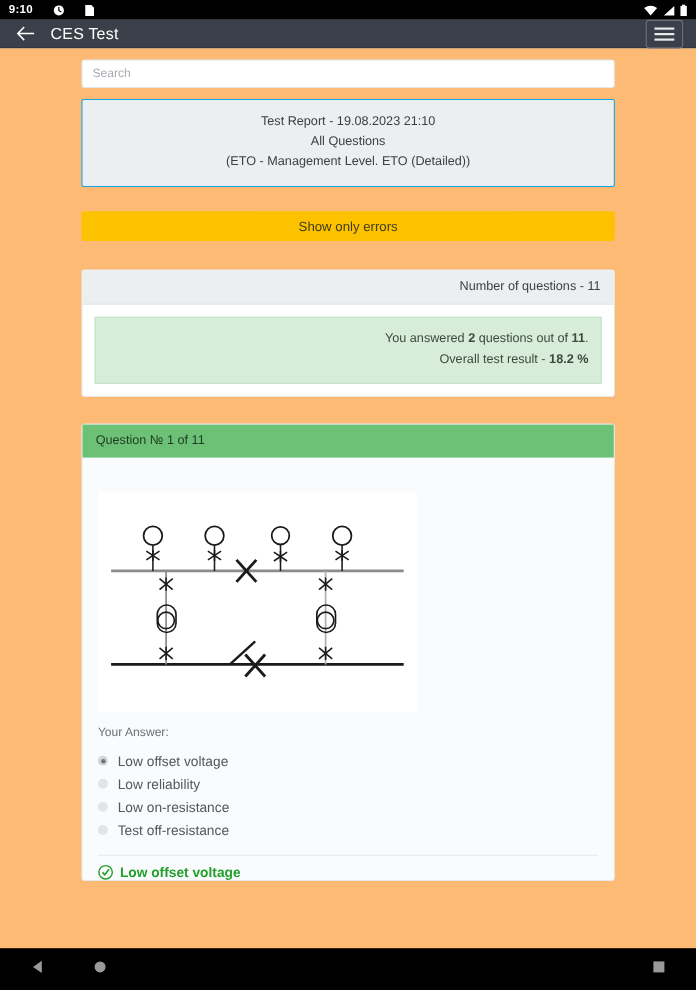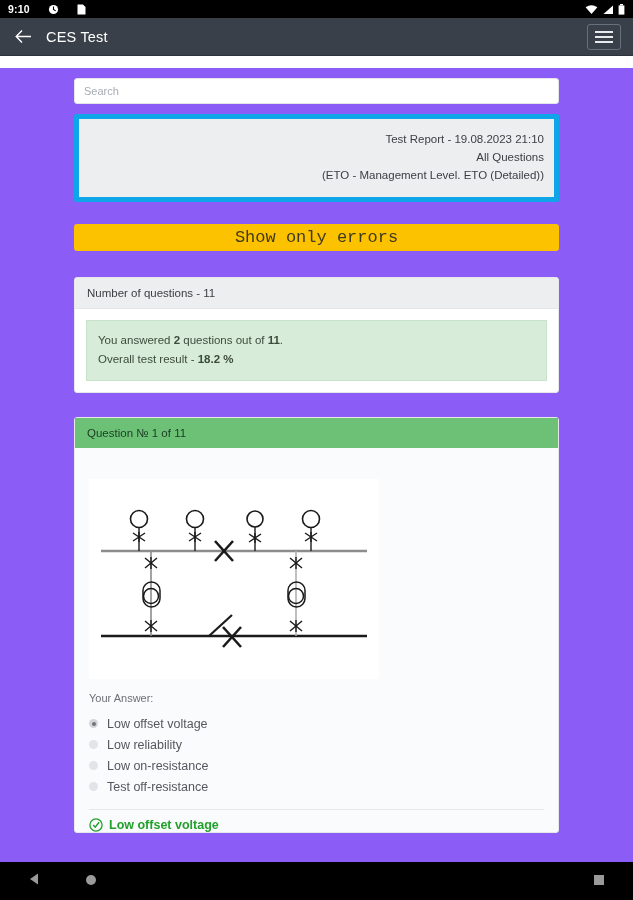--- a/index.html
+++ b/index.html
@@ -15,67 +15,66 @@
     height: 18px; background: #000000;
     display: flex; align-items: center; justify-content: space-between;
     padding: 0 8px;
   }
   .sb-left { display: flex; align-items: center; gap: 18px; }
   .sb-time { color: #ffffff; font-size: 10.5px; font-weight: bold; letter-spacing: .2px; }
   .sb-right { display: flex; align-items: center; gap: 4px; }
 
   
   .appbar {
-    height: 38px; background: #3a4049;
+    height: 26px; background: #3a4049;
     display: flex; align-items: center; padding: 0 12px;
     border-bottom: 1px solid #2d323a;
   }
   .back-arrow { width: 22px; height: 22px; display: flex; align-items: center; justify-content: center; cursor: pointer; }
   .app-title { color: #ffffff; font-size: 14.5px; margin-left: 12px; letter-spacing: .2px; }
   .spacer { flex: 1; }
   .hamburger {
     width: 34px; height: 26px; border: 1px solid #6a707a; border-radius: 3px;
     display: flex; flex-direction: column; align-items: center; justify-content: center;
     gap: 3px; cursor: pointer;
   }
   .hamburger i { display: block; width: 18px; height: 2px; background: #e7e9ec; }
 
   
   .page {
-    height: 844px; background: #8b5cf6; overflow: hidden;
+    height: 844px; background: #fdba74; overflow: hidden;
     padding: 10px 0 0 0;
-    margin-top: 12px;
   }
   .wrap { width: 485px; margin: 0 auto; }
 
   .search-input {
     width: 100%; height: 26px; border: 1px solid #e3e5e8; border-radius: 3px;
     background: #ffffff; color: #333; font-size: 11px;
     font-family: "Liberation Sans", sans-serif;
     padding: 0 9px; outline: none;
   }
   .search-input::placeholder { color: #a8acb2; }
 
   .report-box {
-    margin-top: 10px; background: #eceef0; border: 5px solid #0ea5e9;
+    margin-top: 10px; background: #eceef0; border: 1px solid #0ea5e9;
     border-radius: 2px; padding: 11px 10px 13px;
-    text-align: right;
+    text-align: center;
   }
   .report-line { font-size: 11.5px; color: #3c4044; line-height: 18px; }
 
   .btn-errors {
     display: block; width: 100%; margin-top: 22px;
     background: #fcc200; border: none; border-radius: 3px;
-    height: 27px; color: #403a1d; font-size: 17px;
-    font-family: Liberation Mono, monospace; cursor: pointer;
+    height: 27px; color: #403a1d; font-size: 12px;
+    font-family: Liberation Sans, sans-serif; cursor: pointer;
   }
 
   .qcount-card {
     margin-top: 26px; background: #ffffff;
-    border: 1px solid #e6e8ea; border-radius: 3px;
+    border: 1px solid #e6e8ea; border-radius: 3px; text-align: right;
   }
   .qcount-head {
     background: #eceef0; border-bottom: 1px solid #e4e6e8;
     padding: 9px 12px; font-size: 11.5px; color: #3c4044;
   }
   .qcount-body { padding: 11px; }
   .result-box {
     background: #d7ecd9; border: 1px solid #c7e3ca; border-radius: 0;
     padding: 10px 11px 11px;
   }

